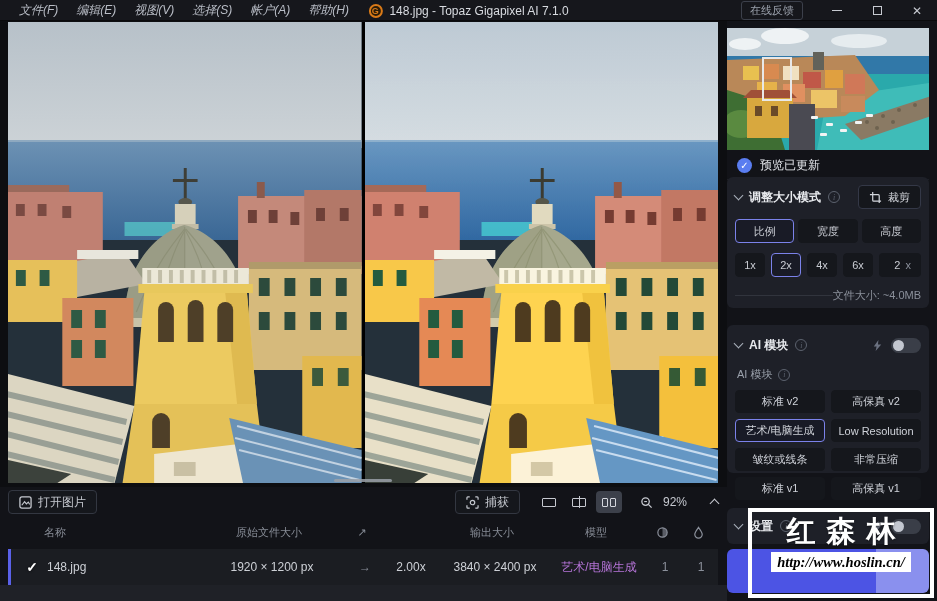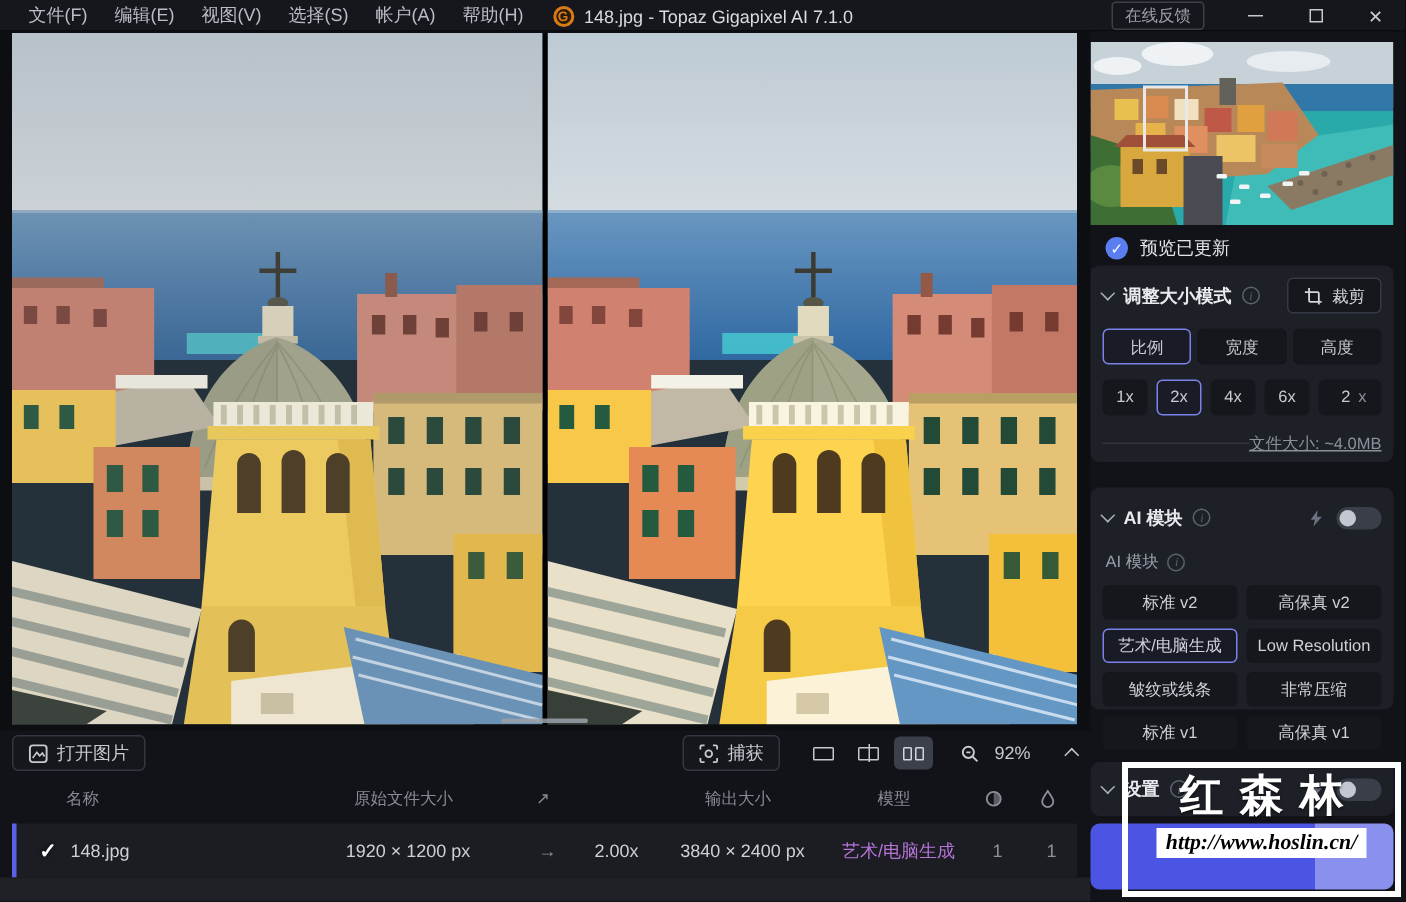--- a/index.html
+++ b/index.html
@@ -4,21 +4,21 @@
 <style>
   * { margin:0; padding:0; box-sizing:border-box; }
   html,body { width:937px; height:601px; background:#101116; overflow:hidden;
     font-family:"Liberation Sans", sans-serif; -webkit-font-smoothing:antialiased; }
   .app { position:relative; width:937px; height:601px; background:#121318; color:#d6d9de; }
 
   
   .titlebar { position:absolute; left:0; top:0; width:937px; height:21px; background:#16171c;
     display:flex; align-items:center; font-size:12px; color:#b9bdc6; border-bottom:1px solid #0a0a0c; }
   .menus { display:flex; gap:0; padding-left:10px; }
-  .menu-item { padding:0 9px; line-height:21px; cursor:default; }
+  .menu-item { padding:0 9px; line-height:21px; cursor:default;font-style:italic; }
   .title-center { position:absolute; left:50%; top:0; transform:translateX(-50%); height:21px;
     display:flex; align-items:center; gap:7px; color:#d8dbe0; white-space:nowrap; }
   .logo-badge { width:14px; height:14px; border-radius:50%; border:2px solid #d97a18; color:#d97a18;
     font-size:9px; font-weight:bold; display:flex; align-items:center; justify-content:center; background:#2a1c08; }
   .tb-right { position:absolute; right:0; top:0; height:21px; display:flex; align-items:center;justify-content:space-between; }
   .feedback-btn { border:1px solid #3c404b; border-radius:3px; color:#9aa0ab; font-size:11px;
     padding:1px 8px; margin-right:14px; }
   .win-btn { width:40px; height:21px; display:flex; align-items:center; justify-content:center; color:#c7cad1; }
   .ic-min { width:10px; height:1px; background:#c7cad1; display:block; }
   .ic-max { width:9px; height:9px; border:1px solid #c7cad1; display:block; }
@@ -97,21 +97,21 @@
     display:flex; align-items:center; justify-content:center; font-size:11px; color:#c9ccd3; }
   .tab.sel { border-color:#7b82ea; background:#191b26; }
   .scale-row { display:flex; gap:6px; margin-top:10px; }
   .scale-btn { width:30px; height:24px; background:#15171c; border:1px solid #15171c; border-radius:4px;
     display:flex; align-items:center; justify-content:center; font-size:11px; color:#c9ccd3; }
   .scale-btn.sel { border-color:#7b82ea; background:#191b26; }
   .scale-custom { flex:1; height:24px; background:#15171c; border-radius:4px; display:flex; align-items:center;
     padding:0 10px; font-size:11px; color:#c9ccd3; }
   .scale-custom .val { flex:1; text-align:center; }
   .scale-custom .unit { color:#8b909b; }
-  .fsize-row { display:flex; align-items:center; margin-top:11px; font-size:11px; color:#8b909b;text-decoration:underline; }
+  .fsize-row { display:flex; align-items:center; margin-top:11px; font-size:11px; color:#8b909b; }
   .fsize-line { flex:1; height:1px; background:#31343d; }
 
   .ai-label { display:flex; align-items:center; gap:6px; margin:10px 0 8px 2px; font-size:11px; color:#9aa0ab; }
   .model-grid { display:grid; grid-template-columns:1fr 1fr; gap:6px; }
   .model-btn { height:23px; background:#15171c; border:1px solid #15171c; border-radius:4px;
     display:flex; align-items:center; justify-content:center; font-size:11px; color:#cfd2d9; white-space:nowrap; }
   .model-btn.sel { border-color:#7b82ea; background:#181a26; }
 
   .export-btn { position:absolute; left:0; top:528px; width:202px; height:44px; border-radius:6px;
     background:linear-gradient(90deg,#4c54e4 0%, #4c54e4 74%, #8a90ee 74%, #8a90ee 100%); }

